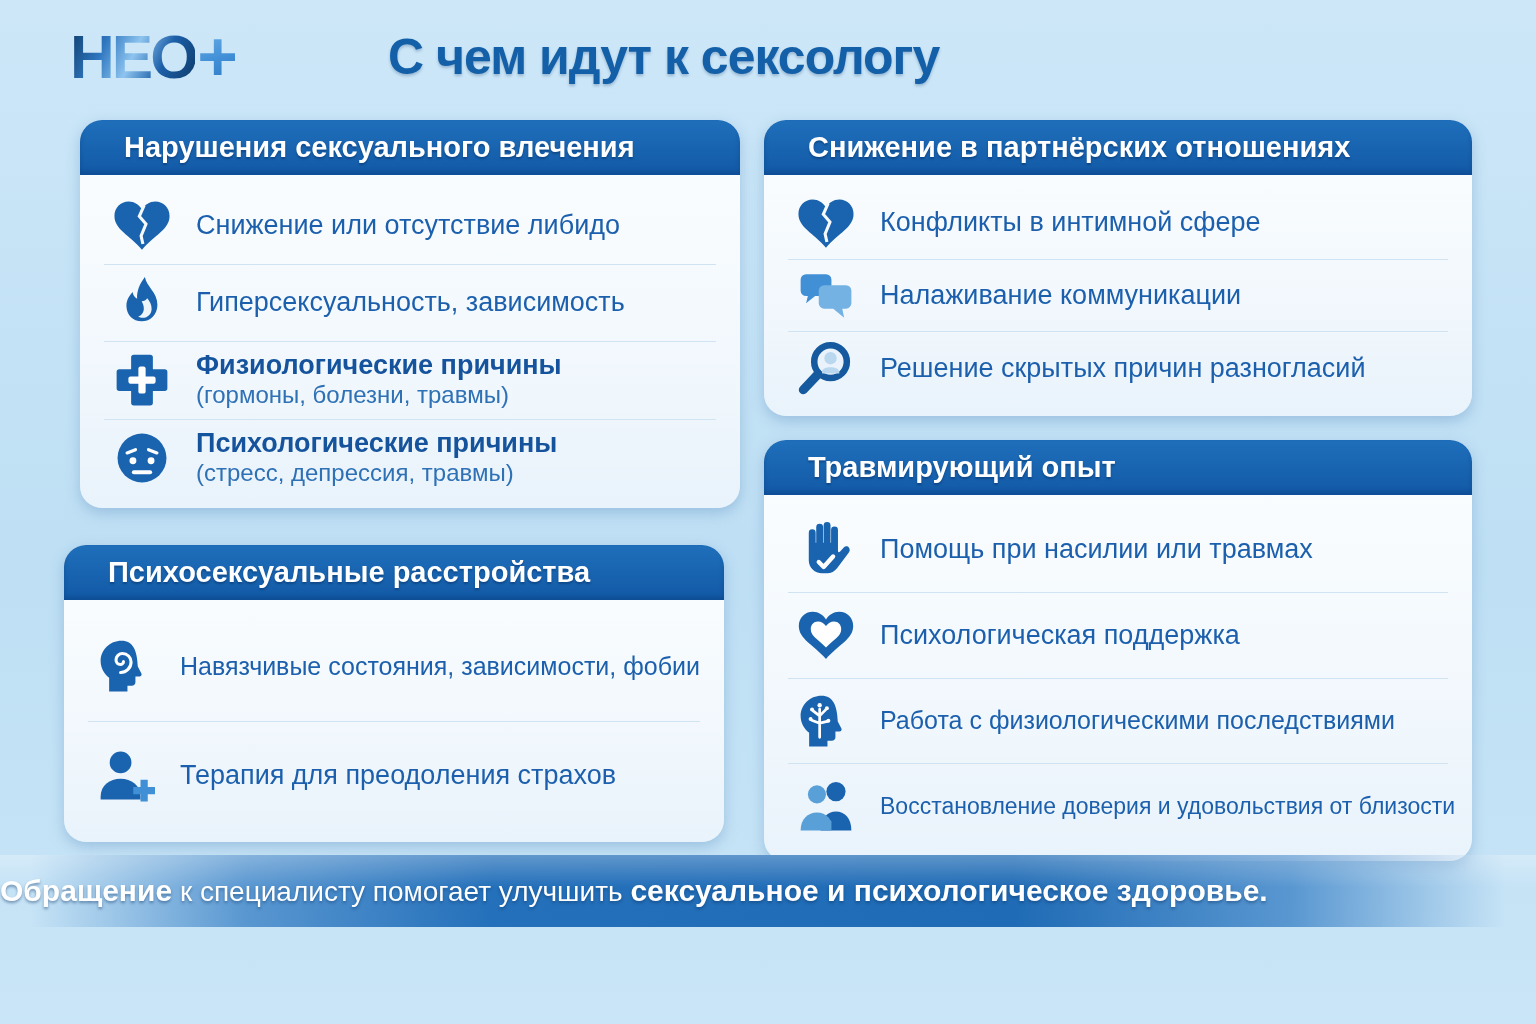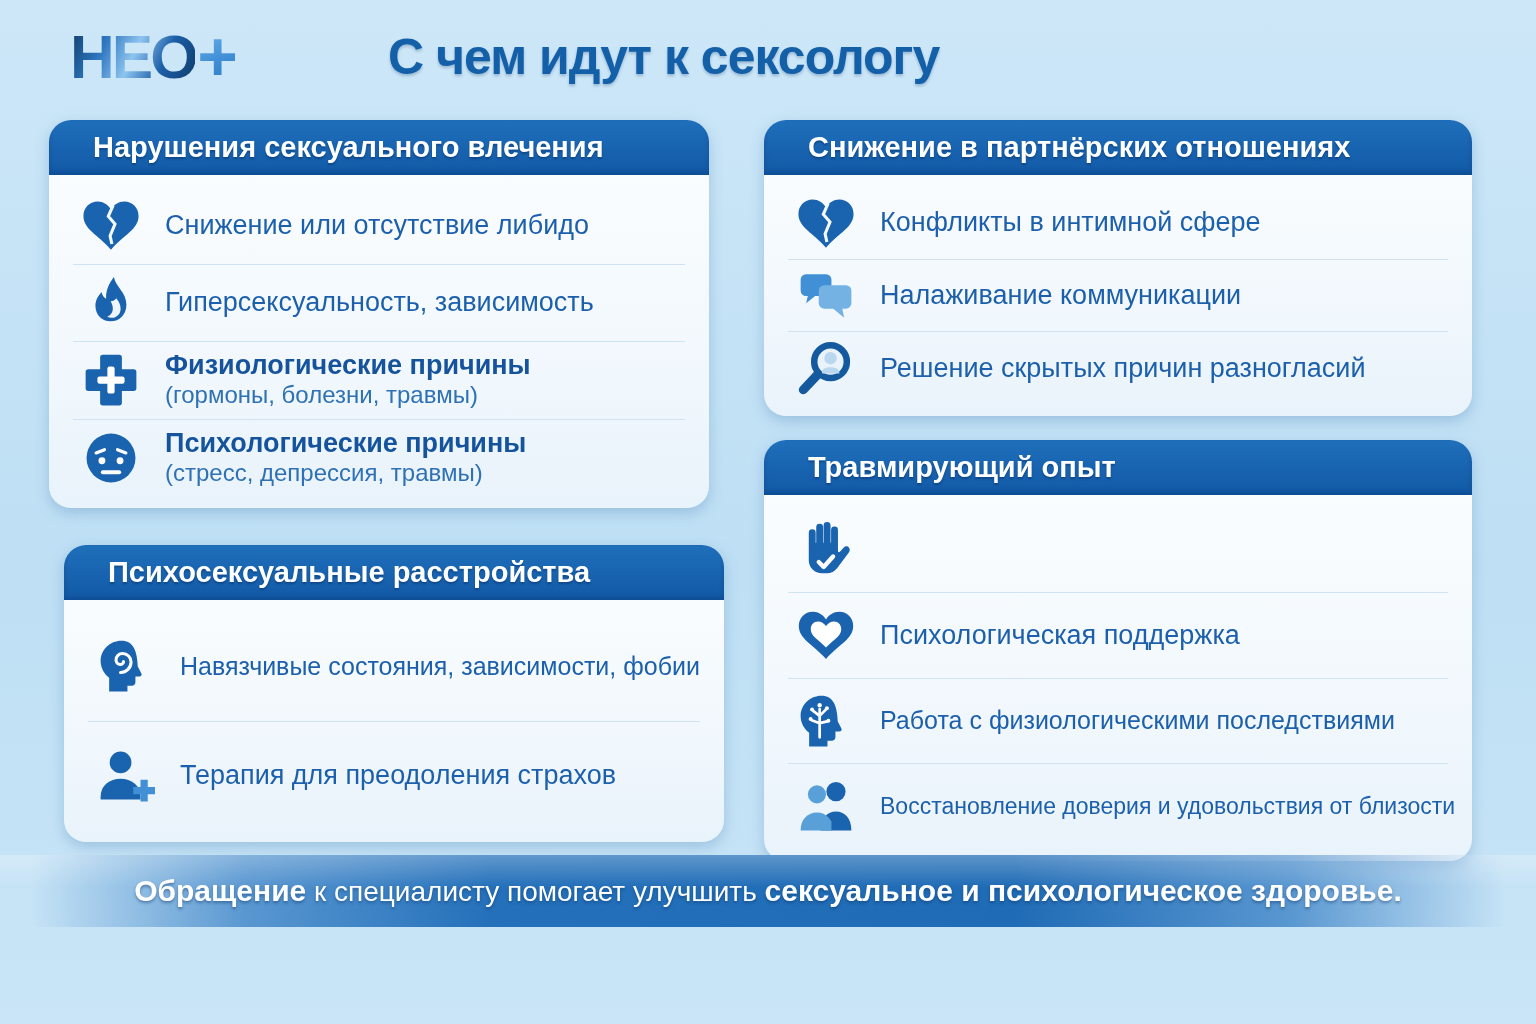--- a/index.html
+++ b/index.html
@@ -36,28 +36,28 @@
   .card-body { flex:1; display:flex; flex-direction:column; padding:12px 24px; }
   .row { flex:1; display:flex; align-items:center; gap:24px; padding-left:8px; }
   .row:not(:last-child) { border-bottom:1px solid #cfe3f3; }
   .icon { flex:none; width:60px; height:60px; display:flex; align-items:center; justify-content:center; }
   .icon svg { width:58px; height:58px; display:block; }
   .row-text { font-size:27px; color:#1c60ad; white-space:nowrap; }
   .row-text .main { display:block; font-weight:bold; color:#15539d; line-height:1.15; }
   .row-text .sub  { display:block; font-size:24px; color:#2e71b5; line-height:1.2; }
   .row-text.sz25 { font-size:25px; }
   .row-text.sz23 { font-size:23px; }
-  #card-desire   { left:49px;  top:120px; width:660px; height:388px;justify-content:flex-end; }
+  #card-desire   { left:80px;  top:120px; width:660px; height:388px;justify-content:flex-end; }
   #card-partner  { left:764px; top:120px; width:708px; height:296px; }
   #card-psycho   { left:64px;  top:545px; width:660px; height:297px; }
   #card-trauma   { left:764px; top:440px; width:708px; height:421px; }
   
   .banner { position:absolute; left:0; top:855px; width:1536px; height:72px;
     background:linear-gradient(90deg,rgba(68,140,205,0) 2%,rgba(52,125,196,.75) 16%,#2470ba 32%,#1f6bb5 66%,rgba(52,125,196,.75) 84%,rgba(68,140,205,0) 98%);
-    display:flex; align-items:center; justify-content:center; }
+    display:flex; align-items:center; }
   .banner::before { content:""; position:absolute; inset:0;
     background:linear-gradient(180deg,rgba(255,255,255,.28) 0%,rgba(255,255,255,0) 45%); }
   .banner-text { position:relative; color:#ffffff; font-size:28px;
     text-shadow:0 2px 3px rgba(10,50,100,.45); }
   .banner-text .b { font-weight:bold; font-size:30px; }
 </style>
 </head>
 <body>
 
 <div class="logo">
@@ -190,20 +190,21 @@
     <span>Травмирующий опыт</span>
   </div>
   <div class="card-body">
     <div class="row">
       <span class="icon">
         <svg viewBox="0 0 32 32">
             <path d="M6.5 14.5V7a1.9 1.9 0 0 1 3.8 0v5.5h.3V4a1.9 1.9 0 0 1 3.8 0v8.5h.3V3a1.9 1.9 0 0 1 3.8 0v9.5h.3V5.5a1.9 1.9 0 0 1 3.8 0V17c0 .8.6 1 1.2.4l2-2.2c.8-.9 2.2-.9 2.9.1.6.8.5 1.9-.2 2.7l-6.4 8.6c-1.3 1.7-3.3 2.8-5.5 2.8h-2.8c-3.9 0-7.3-3.2-7.3-7.1z" fill="#1a63af"></path>
             <path d="M12 23.2l2.7 2.7 5.2-5.8" stroke="#ffffff" stroke-width="2.4" fill="none" stroke-linecap="round" stroke-linejoin="round"></path>
           </svg>
       </span>
+      <span class="row-text">Помощь при насилии или травмах</span>
     </div>
     <div class="row">
       <span class="icon">
         <svg viewBox="0 0 32 32">
             <path d="M23.2 3.2c-3 0-5.6 1.8-7.2 4.2-1.6-2.4-4.2-4.2-7.2-4.2C4.1 3.2 1 6.7 1 11c0 7.2 8 10.2 15 18.2C23 21.2 31 18.2 31 11c0-4.3-3.1-7.8-7.8-7.8z" fill="#1a63af"></path>
             <path d="M20.4 8.6c-1.8 0-3.3 1.1-4.4 2.5-1.1-1.4-2.6-2.5-4.4-2.5-2.4 0-4 1.9-4 4.2 0 3.9 4.2 5.6 8.4 10.1 4.2-4.5 8.4-6.2 8.4-10.1 0-2.3-1.6-4.2-4-4.2z" fill="#ffffff"></path>
           </svg>
       </span>
       <span class="row-text">Психологическая поддержка</span>
     </div>

